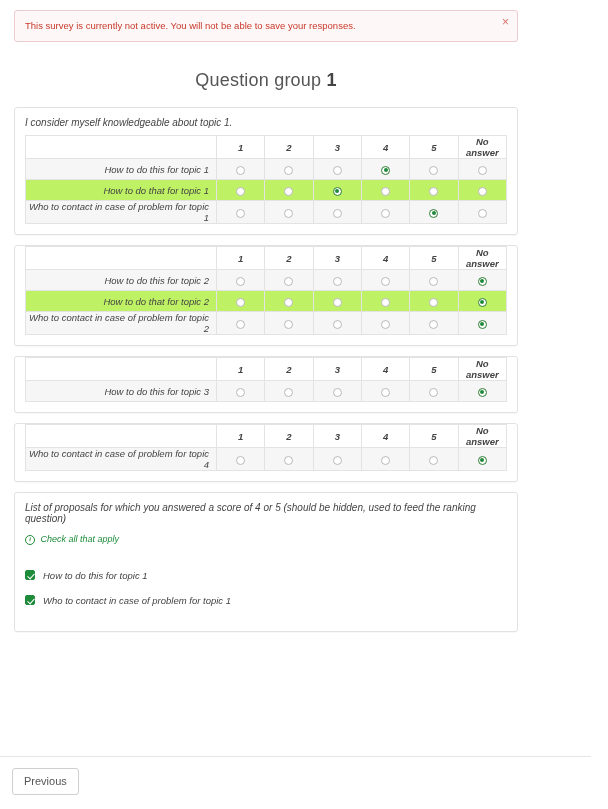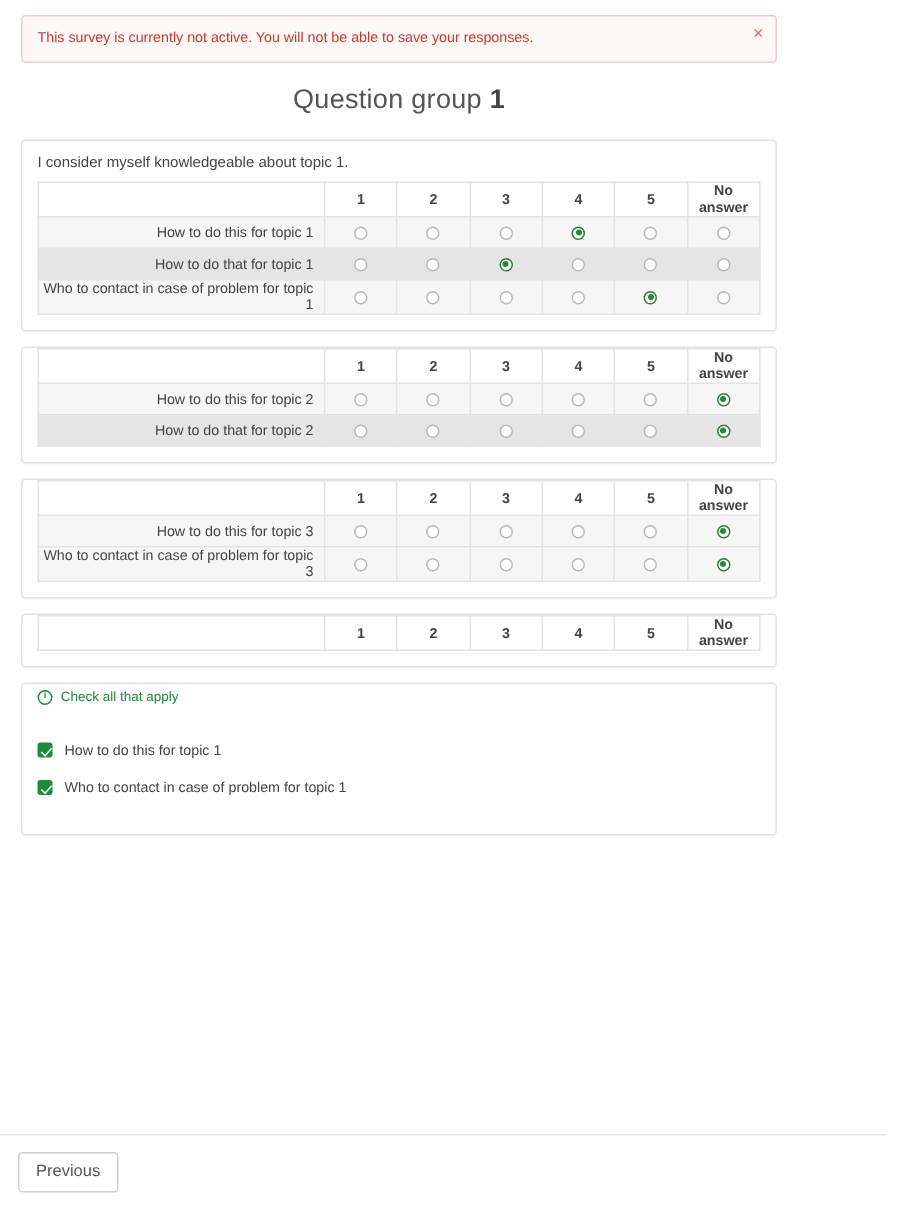--- a/index.html
+++ b/index.html
@@ -42,32 +42,33 @@
     line-height: 1;
     opacity: .7;
     cursor: pointer;
   }
   
   .group-title {
     text-align: center;
     font-size: 18px;
     color: #555;
     font-weight: normal;
-    margin: 14px 0 16px 0;
+    margin: 28px 0 16px 0;
     letter-spacing: .2px;
   }
   .group-title b { font-weight: bold; color: #444; }
 
   
   .panel {
     margin: 0 14px 10px 14px;
     border: 1px solid #e2e2e2;
     border-radius: 3px;
     background: #fff;
     box-shadow: 0 1px 1px rgba(0,0,0,0.03);
+    font-style: italic;
   }
   .q-text {
     padding: 9px 10px 7px 10px;
     font-size: 10px;
     color: #444;
   }
   .tbl-wrap { padding: 0 10px 10px 10px; }
   table.matrix {
     width: 100%;
     border-collapse: collapse;
@@ -90,21 +91,21 @@
   }
   table.matrix thead th.corner { border: 1px solid #e3e3e3; }
   table.matrix td.rowlabel {
     text-align: right;
     padding-right: 7px;
     font-size: 9.5px;
     color: #444;
     width: 190px;
   }
   table.matrix tbody tr.odd td { background: #f6f6f6; }
-  table.matrix tbody tr.even td { background: #e5e5e5; }
+  table.matrix tbody tr.even td { background: #bef264; }
 
   .radio {
     display: inline-block;
     width: 9px;
     height: 9px;
     border-radius: 50%;
     border: 1px solid #b9b9b9;
     background: #fff;
     box-sizing: border-box;
     vertical-align: middle;
@@ -292,20 +293,29 @@
               </tr>
               <tr class="even">
                 <td class="rowlabel">How to do that for topic 2</td>
                 <td><span class="radio"></span></td>
                 <td><span class="radio"></span></td>
                 <td><span class="radio"></span></td>
                 <td><span class="radio"></span></td>
                 <td><span class="radio"></span></td>
                 <td><span class="radio checked"></span></td>
               </tr>
+              <tr class="odd">
+                <td class="rowlabel">Who to contact in case of problem for topic 2</td>
+                <td><span class="radio"></span></td>
+                <td><span class="radio"></span></td>
+                <td><span class="radio"></span></td>
+                <td><span class="radio"></span></td>
+                <td><span class="radio"></span></td>
+                <td><span class="radio checked"></span></td>
+              </tr>
             </tbody>
           </table>
         </div>
       </div>
       <div class="panel">
         <div class="tbl-wrap">
           <table class="matrix">
             <thead>
               <tr>
                 <th class="corner" style="width: 190px;"></th>
@@ -320,55 +330,56 @@
             <tbody>
               <tr class="odd">
                 <td class="rowlabel">How to do this for topic 3</td>
                 <td><span class="radio"></span></td>
                 <td><span class="radio"></span></td>
                 <td><span class="radio"></span></td>
                 <td><span class="radio"></span></td>
                 <td><span class="radio"></span></td>
                 <td><span class="radio checked"></span></td>
               </tr>
-              <tr class="odd">
-                <td class="rowlabel">Who to contact in case of problem for topic 3</td>
-                <td><span class="radio"></span></td>
-                <td><span class="radio"></span></td>
-                <td><span class="radio"></span></td>
-                <td><span class="radio"></span></td>
-                <td><span class="radio"></span></td>
-                <td><span class="radio checked"></span></td>
-              </tr>
             </tbody>
           </table>
         </div>
       </div>
       <div class="panel">
         <div class="tbl-wrap">
           <table class="matrix">
             <thead>
               <tr>
                 <th class="corner" style="width: 190px;"></th>
                 <th>1</th>
                 <th>2</th>
                 <th>3</th>
                 <th>4</th>
                 <th>5</th>
                 <th>No answer</th>
               </tr>
             </thead>
             <tbody>
+              <tr class="odd">
+                <td class="rowlabel">Who to contact in case of problem for topic 4</td>
+                <td><span class="radio"></span></td>
+                <td><span class="radio"></span></td>
+                <td><span class="radio"></span></td>
+                <td><span class="radio"></span></td>
+                <td><span class="radio"></span></td>
+                <td><span class="radio checked"></span></td>
+              </tr>
             </tbody>
           </table>
         </div>
       </div>
     </div>
 
   <div class="panel listpanel">
+    <div class="q-text">List of proposals for which you answered a score of 4 or 5 (should be hidden, used to feed the ranking question)</div>
     <div class="hint">
       <span class="info-dot">i</span>
       <span>Check all that apply</span>
     </div>
     <div id="checkbox-container">
         <div class="chk-row first">
           <span class="checkbox"></span>
           <span>How to do this for topic 1</span>
         </div>
         <div class="chk-row">

